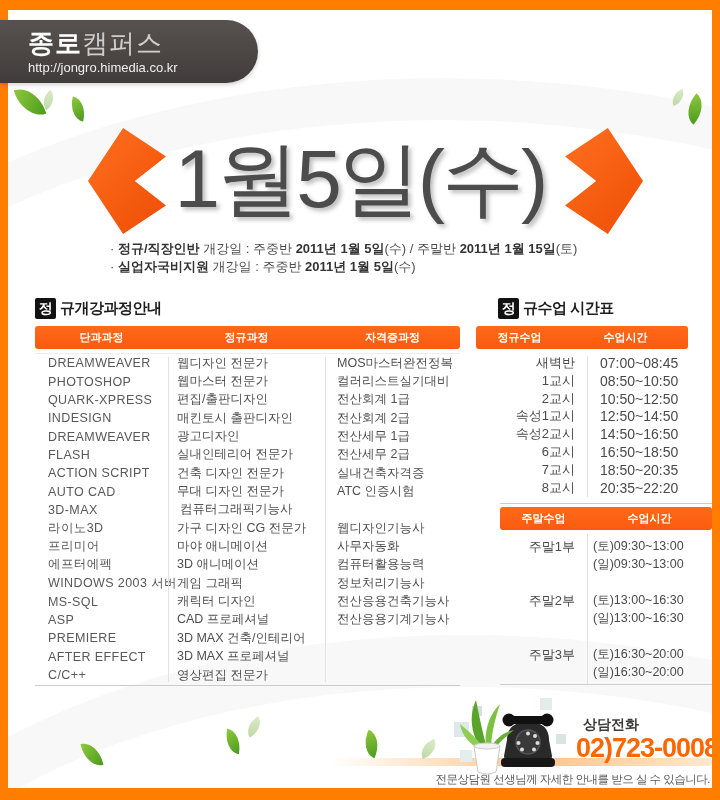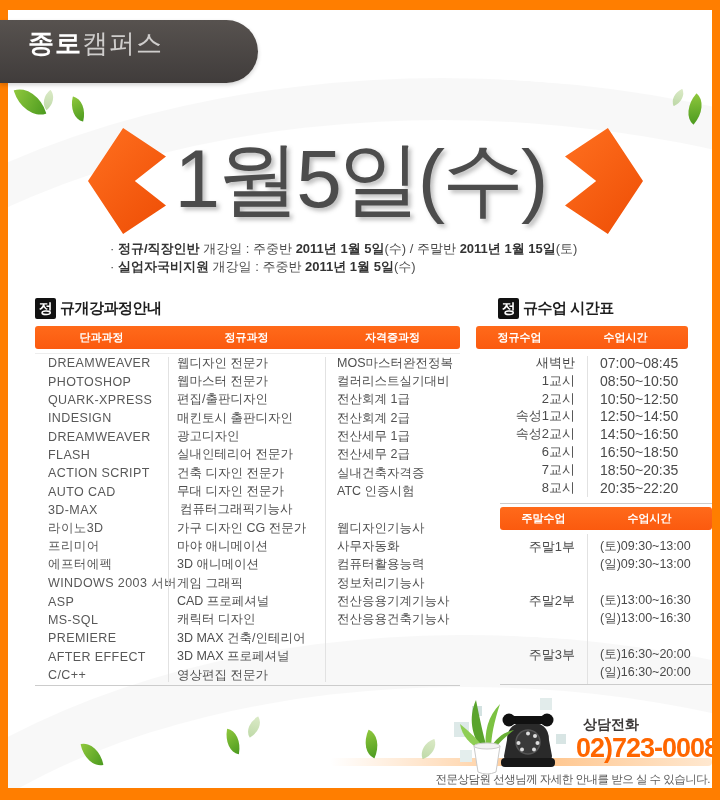--- a/index.html
+++ b/index.html
@@ -70,21 +70,21 @@
   .rrow{display:grid;grid-template-columns:87px 1fr;height:17.8px;align-items:center;}
   .rlabel{text-align:right;padding-right:12px;font-size:13px;color:#4a4a4a;white-space:nowrap;}
   .rtime{padding-left:13px;font-size:14px;color:#4a4a4a;white-space:nowrap;}
   .rtable .vline{left:87px;top:2px;bottom:0;}
   .hline{position:absolute;height:1px;background:#ccc;z-index:10;}
   .hl-weekend{left:500px;top:503px;width:212px;}
   .wtable{position:absolute;left:500px;top:534px;width:212px;height:151px;z-index:10;
           box-sizing:border-box;padding-top:4px;border-bottom:1px solid #ccc;}
   .wrow{display:grid;grid-template-columns:87px 1fr;margin-bottom:19px;}
   .wlabel{text-align:right;padding-right:12px;font-size:13px;color:#4a4a4a;line-height:17.5px;white-space:nowrap;}
-  .wtimes div{padding-left:13px;font-size:12.5px;color:#4a4a4a;line-height:17.5px;white-space:nowrap;}
+  .wtimes div{padding-left:6px;font-size:12.5px;color:#4a4a4a;line-height:17.5px;white-space:nowrap;}
   .wtable .vline{left:87px;top:0;bottom:0;}
   
   .footer-glow{position:absolute;left:330px;top:758px;width:382px;height:8px;border-radius:4px;z-index:5;
                background:linear-gradient(90deg,rgba(255,126,0,0),rgba(255,126,0,.45) 55%,rgba(255,150,40,.22));}
   .footer-art{position:absolute;left:452px;top:692px;z-index:9;}
   .footer-label{position:absolute;left:583px;top:716px;font-size:14px;font-weight:bold;color:#3d3a39;z-index:10;}
   .footer-phone{position:absolute;left:576px;top:733px;font-size:27px;font-weight:bold;
                 color:var(--phone,#ff6600);letter-spacing:-1px;z-index:10;white-space:nowrap;}
   .footer-caption{position:absolute;right:10px;top:772px;font-size:11.5px;color:#5a5a5a;
                   letter-spacing:-0.5px;z-index:10;white-space:nowrap;}
@@ -99,20 +99,21 @@
 
   <div class="frame frame-top"></div>
   <div class="frame frame-bottom"></div>
   <div class="frame frame-left"></div>
   <div class="frame frame-right"></div>
 
   <div class="brandbox">
     <div class="brand-line">
       <span class="brand-bold">종로</span><span class="brand-rest">캠퍼스</span>
     </div>
+    <div class="brand-url">http://jongro.himedia.co.kr</div>
   </div>
 
   <div class="leaf" style="left:18px;top:86px;width:24px;height:32px;transform:rotate(-18deg);"></div>
   <div class="leaf pale" style="left:42px;top:92px;width:13px;height:16px;transform:rotate(50deg);"></div>
   <div class="leaf" style="left:70px;top:98px;width:16px;height:22px;transform:rotate(14deg);"></div>
   <div class="leaf pale" style="left:672px;top:90px;width:12px;height:15px;transform:rotate(65deg);"></div>
   <div class="leaf" style="left:686px;top:96px;width:18px;height:26px;transform:rotate(40deg);"></div>
   <div class="leaf" style="left:83px;top:742px;width:18px;height:25px;transform:rotate(-12deg);"></div>
   <div class="leaf pale" style="left:247px;top:718px;width:14px;height:18px;transform:rotate(60deg);"></div>
   <div class="leaf" style="left:225px;top:730px;width:16px;height:23px;transform:rotate(10deg);"></div>
@@ -198,28 +199,28 @@
         <div class="lcell c0">에프터에펙</div>
         <div class="lcell c1">3D 애니메이션</div>
         <div class="lcell c2">컴퓨터활용능력</div>
       </div>
       <div class="lrow">
         <div class="lcell c0">WINDOWS 2003 서버</div>
         <div class="lcell c1">게임 그래픽</div>
         <div class="lcell c2">정보처리기능사</div>
       </div>
       <div class="lrow">
+        <div class="lcell c0">MS-SQL</div>
+        <div class="lcell c1">캐릭터 디자인</div>
+        <div class="lcell c2">전산응용건축기능사</div>
+      </div>
+      <div class="lrow">
         <div class="lcell c0">ASP</div>
         <div class="lcell c1">CAD 프로페셔널</div>
         <div class="lcell c2">전산응용기계기능사</div>
-      </div>
-      <div class="lrow">
-        <div class="lcell c0">MS-SQL</div>
-        <div class="lcell c1">캐릭터 디자인</div>
-        <div class="lcell c2">전산응용건축기능사</div>
       </div>
       <div class="lrow">
         <div class="lcell c0">PREMIERE</div>
         <div class="lcell c1">3D MAX 건축/인테리어</div>
         <div class="lcell c2"></div>
       </div>
       <div class="lrow">
         <div class="lcell c0">AFTER EFFECT</div>
         <div class="lcell c1">3D MAX 프로페셔널</div>
         <div class="lcell c2"></div>

